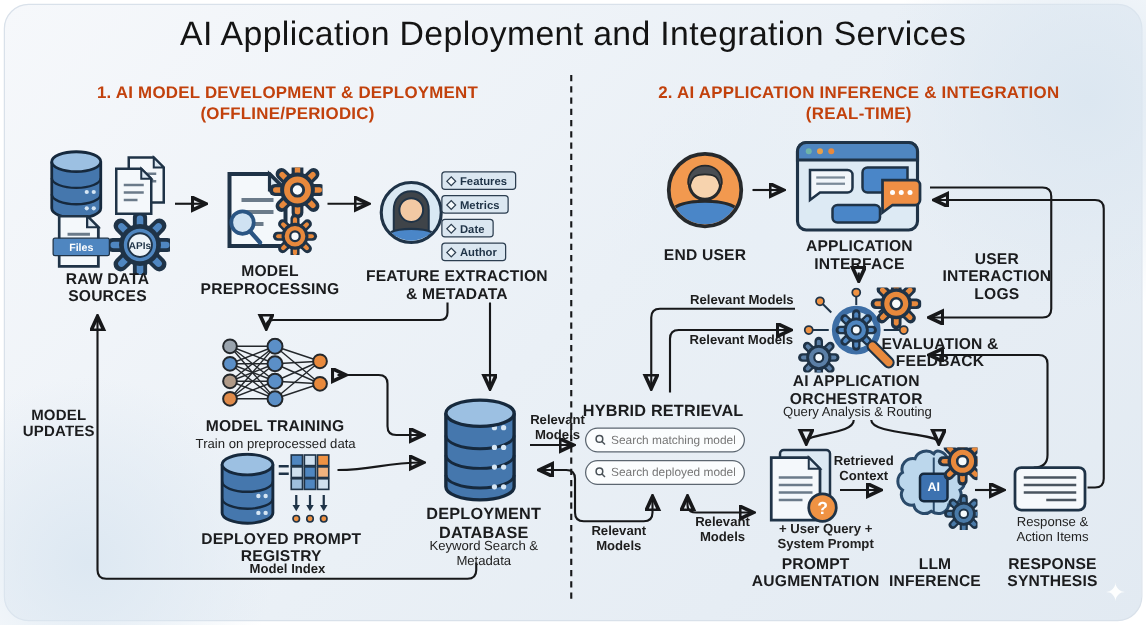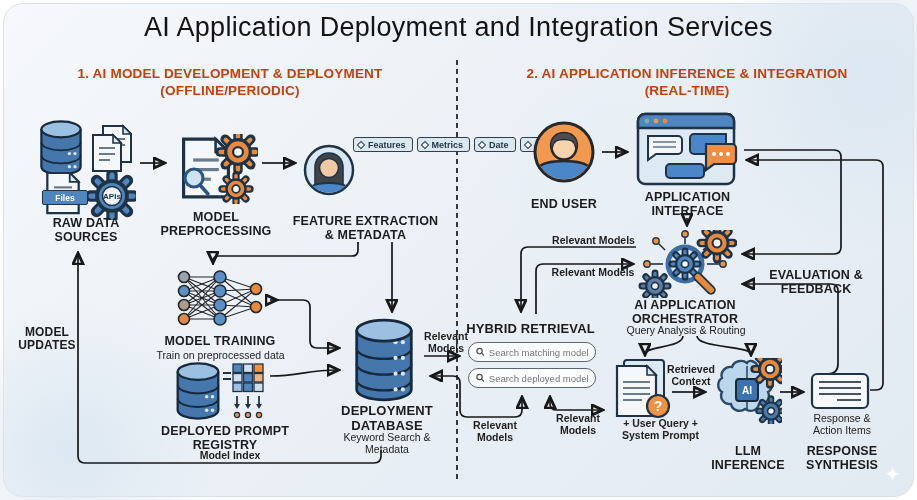--- a/index.html
+++ b/index.html
@@ -20,21 +20,21 @@
   .sub{font-size:10.5px;font-weight:500;color:#222;text-align:center;line-height:1.15;}
   .edge-lbl{font-size:10.5px;font-weight:600;color:#1d1d1d;text-align:center;line-height:1.12;}
   .nowrap{white-space:nowrap;}
   .searchbox{position:absolute;width:128px;height:20px;border:1.4px solid #5c6670;border-radius:10px;
              background:#fbfdfe;display:flex;align-items:center;gap:4px;padding:0 7px;box-sizing:border-box;z-index:2;}
   .searchbox input{border:none;outline:none;background:transparent;font-family:"Liberation Sans",sans-serif;
                    font-size:9.5px;color:#4a5258;width:100%;padding:0;}
   .chip{display:flex;align-items:center;gap:4px;background:#dbe7f1;border:1.4px solid #2c3e50;border-radius:3px;
         padding:0 6px 0 4px;height:13px;font-size:9px;font-weight:bold;color:#1f3347;width:max-content;}
   .chip .dot{width:4px;height:4px;background:#f6fafc;border:1px solid #2c3e50;transform:rotate(45deg);}
-  .chips{position:absolute;display:flex;gap:4px;z-index:2;}
+  .chips{position:absolute;display:flex;flex-direction:column;gap:4px;z-index:2;}
   .badge{position:absolute;display:flex;align-items:center;justify-content:center;background:#4f86c0;
          border:1.5px solid #1f3347;border-radius:2px;color:#fff;font-size:8.5px;font-weight:bold;z-index:3;}
   .icotext{position:absolute;display:flex;align-items:center;justify-content:center;font-weight:bold;z-index:3;}
   .sparkle{position:absolute;color:#fdfefe;font-size:20px;z-index:1;}
 </style>
 </head>
 <body>
 
 <div id="canvas">
   <div class="card"></div>
@@ -357,37 +357,39 @@
     <circle cx="48" cy="34" r="17" fill="#d6e8f4" stroke="#3d6ea5" stroke-width="5"></circle>
     <use href="#gear" transform="translate(48,34) scale(1.05)" style="color:#4f86c0"></use>
     <line x1="61" y1="47" x2="74" y2="60" stroke="#1f3347" stroke-width="9.5" stroke-linecap="round"></line>
     <line x1="61" y1="47" x2="74" y2="60" stroke="#e8893c" stroke-width="6" stroke-linecap="round"></line>
     <use href="#gear" transform="translate(80,13) scale(1.3)" style="color:#e8893c"></use>
     <use href="#gear" transform="translate(18,56) scale(1.05)" style="color:#5b7fa6"></use>
   </svg>
   <div class="lbl" style="left:615px;top:298px;width:140px;">AI APPLICATION ORCHESTRATOR</div>
   <div class="sub nowrap" style="left:612px;top:324px;width:148px;">Query Analysis &amp; Routing</div>
 
-  <div class="lbl" style="left:766px;top:268px;width:100px;">EVALUATION &amp; FEEDBACK</div>
+  <div class="lbl" style="left:750px;top:200px;width:95px;">USER INTERACTION LOGS</div>
+  <div class="lbl" style="left:702px;top:268px;width:100px;">EVALUATION &amp; FEEDBACK</div>
   <div class="lbl" style="left:16px;top:326px;width:62px;font-size:12px;">MODEL UPDATES</div>
 
   <svg class="node" style="left:612px;top:358px;" width="62" height="62" viewBox="0 0 62 62">
     <rect x="12" y="2" width="40" height="48" rx="3" fill="#dce9f3" stroke="#1f3347" stroke-width="2"></rect>
     <path d="M5 8 h30 l9 9 v41 h-39 z" fill="#f4f8fb" stroke="#1f3347" stroke-width="2.2"></path>
     <path d="M35 8 v9 h9 z" fill="#dce8f2" stroke="#1f3347" stroke-width="1.6"></path>
     <g stroke="#6b7b8a" stroke-width="2">
       <line x1="11" y1="24" x2="38" y2="24"></line>
         <line x1="11" y1="30" x2="38" y2="30"></line>
         <line x1="11" y1="36" x2="38" y2="36"></line>
         <line x1="11" y1="42" x2="30" y2="42"></line>
     </g>
     <circle cx="46" cy="48" r="11" fill="#ef9243" stroke="#1f3347" stroke-width="2.2"></circle>
   </svg>
   <div class="icotext" style="left:647px;top:395px;width:22px;height:22px;font-size:14px;color:#fff;">?</div>
   <div class="sub" style="left:608px;top:417px;width:105px;font-weight:600;">+ User Query + System Prompt</div>
+  <div class="lbl" style="left:595px;top:444px;width:115px;">PROMPT AUGMENTATION</div>
 
   <svg class="node" style="left:712px;top:358px;" width="70" height="66" viewBox="0 0 70 66">
     <path d="M35 5 c-5 -4 -13 -2 -15 4 c-7 -1 -12 5 -10 11 c-5 3 -5 11 0 14 c-3 6 2 13 9 12 c1 6 9 9 14 5 c6 4 13 1 14 -5 c7 1 12 -6 9 -12 c5 -3 5 -11 0 -14 c2 -6 -3 -12 -10 -11 c-2 -6 -9 -8 -11 -4 z" fill="#bcd7ec" stroke="#2a4a6a" stroke-width="2.4"></path>
     <path d="M35 8 v44" stroke="#2a4a6a" stroke-width="1.6" fill="none"></path>
     <rect x="24" y="21" width="22" height="22" rx="3" fill="#3d72b0" stroke="#16293d" stroke-width="2"></rect>
     <use href="#gear" transform="translate(58,11) scale(1.25)" style="color:#e8893c"></use>
     <use href="#gear" transform="translate(59,53) scale(1.0)" style="color:#4a7aa8"></use>
   </svg>
   <div class="icotext" style="left:736px;top:379px;width:22px;height:22px;font-size:10px;color:#fff;">AI</div>
   <div class="lbl" style="left:702px;top:444px;width:92px;">LLM INFERENCE</div>

